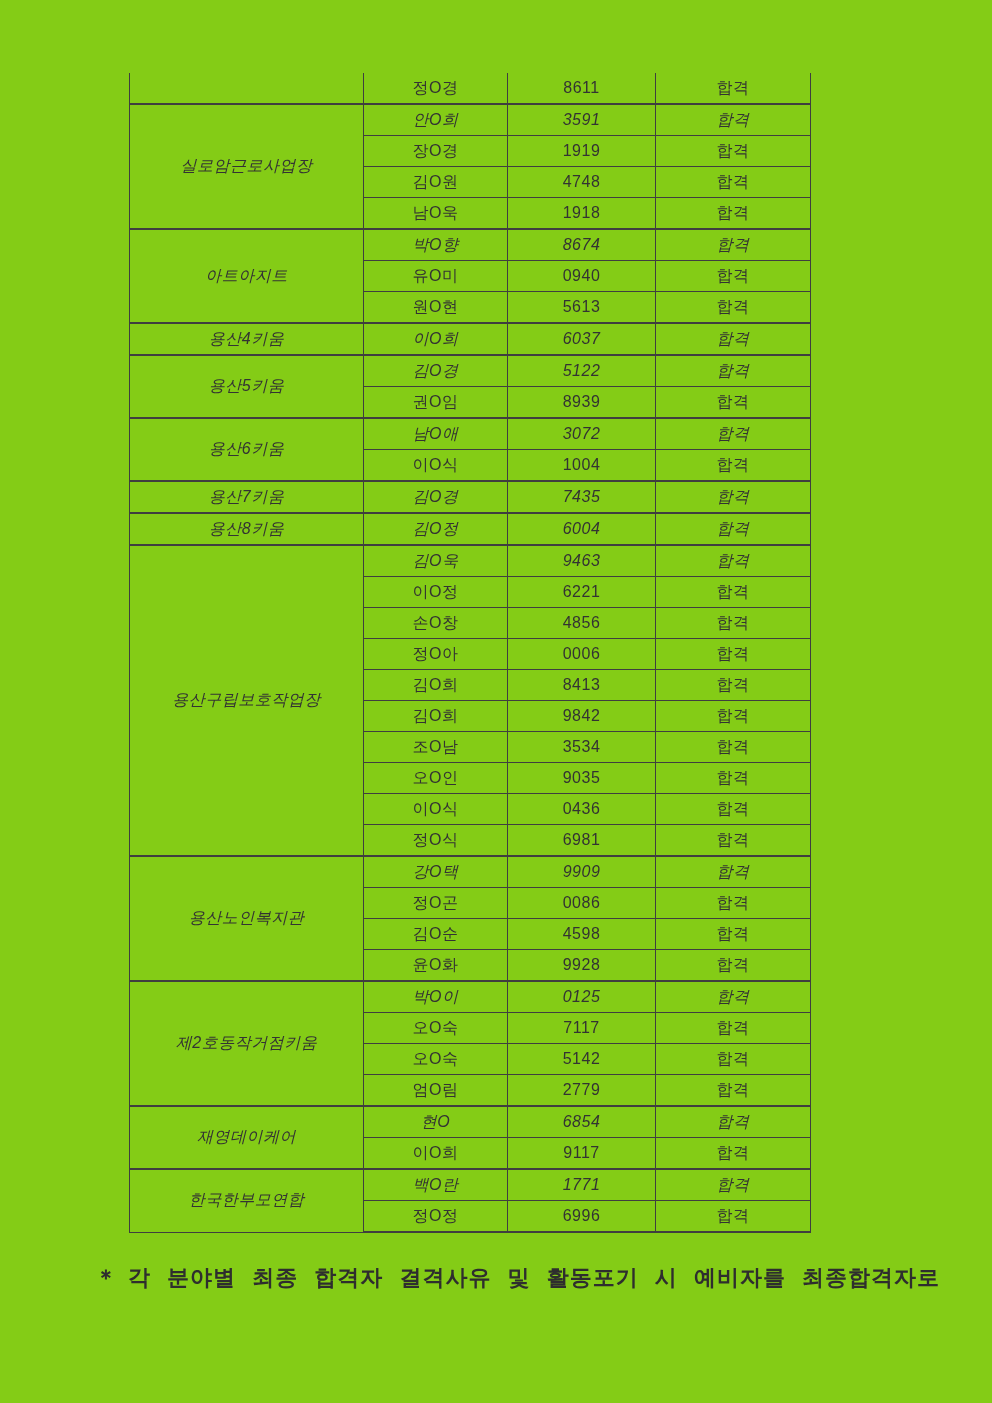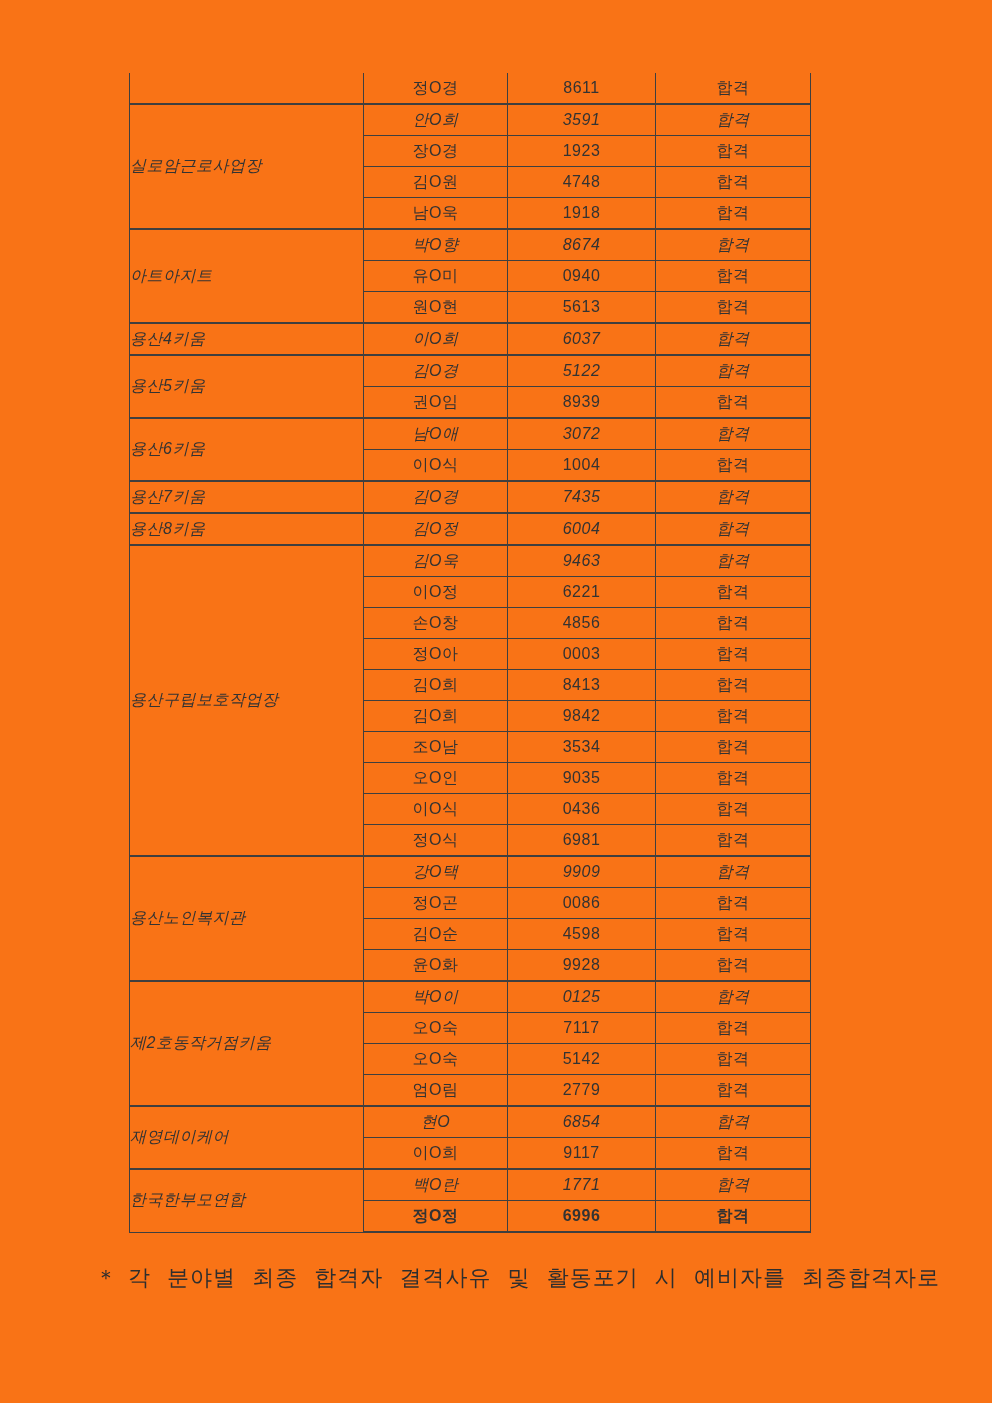--- a/index.html
+++ b/index.html
@@ -9,21 +9,21 @@
   }
   body {
     width: 992px;
     height: 1403px;
     font-family: "Liberation Sans", "DejaVu Sans", sans-serif;
   }
   .page {
     position: relative;
     width: 992px;
     height: 1403px;
-    background: #f97316;
+    background: #84cc16;
     overflow: hidden;
   }
   table.results {
     position: absolute;
     left: 129px;
     top: 73px;
     width: 681px;
     border-collapse: collapse;
     table-layout: fixed;
   }
@@ -31,39 +31,39 @@
     border: 1px solid #3f3f3f;
     height: 30px;
     font-size: 16px;
     color: #333333;
     padding: 0;
     letter-spacing: 0.5px;
     overflow: hidden;
     white-space: nowrap;
   }
   td.org {
-    text-align: left;
+    text-align: center;
     padding-left: 8px;
     vertical-align: middle;
   }
   td.name, td.number, td.status {
     text-align: center;
     vertical-align: middle;
   }
   
   tr.group-start td { border-top-width: 2px; font-style: italic; }
   tbody tr:first-child td { border-top: none; } 
-  tbody tr:last-child td { border-bottom-width: 2px; font-weight: bold; }
+  tbody tr:last-child td { border-bottom-width: 2px; }
   .footer-note {
     position: absolute;
     left: 95px;
     top: 1263px;
     width: 820px;
     font-size: 22px;
-    font-weight: normal;
+    font-weight: bold;
     color: #2e2e2e;
     letter-spacing: 1px;
     word-spacing: 9px;
     white-space: nowrap;
   }
   .footer-note .marker { margin-right: 10px; }
 </style>
 </head>
 <body>
 
@@ -84,21 +84,21 @@
           <td class="status">합격</td>
         </tr>
         <tr class="group-start">
           <td class="org" rowspan="4">실로암근로사업장</td>
           <td class="name">안O희</td>
           <td class="number">3591</td>
           <td class="status">합격</td>
         </tr>
         <tr>
           <td class="name">장O경</td>
-          <td class="number">1923</td>
+          <td class="number">1919</td>
           <td class="status">합격</td>
         </tr>
         <tr>
           <td class="name">김O원</td>
           <td class="number">4748</td>
           <td class="status">합격</td>
         </tr>
         <tr>
           <td class="name">남O욱</td>
           <td class="number">1918</td>
@@ -171,21 +171,21 @@
           <td class="number">6221</td>
           <td class="status">합격</td>
         </tr>
         <tr>
           <td class="name">손O창</td>
           <td class="number">4856</td>
           <td class="status">합격</td>
         </tr>
         <tr>
           <td class="name">정O아</td>
-          <td class="number">0003</td>
+          <td class="number">0006</td>
           <td class="status">합격</td>
         </tr>
         <tr>
           <td class="name">김O희</td>
           <td class="number">8413</td>
           <td class="status">합격</td>
         </tr>
         <tr>
           <td class="name">김O희</td>
           <td class="number">9842</td>

